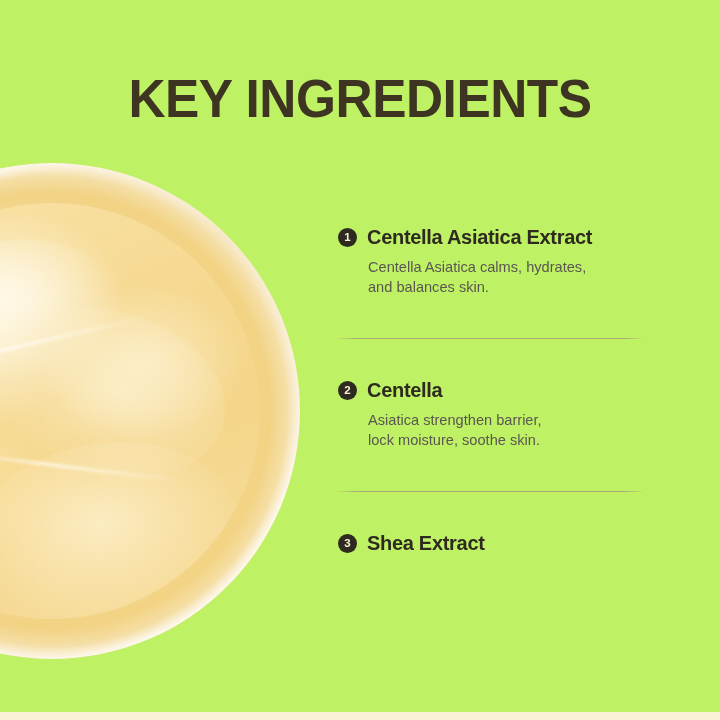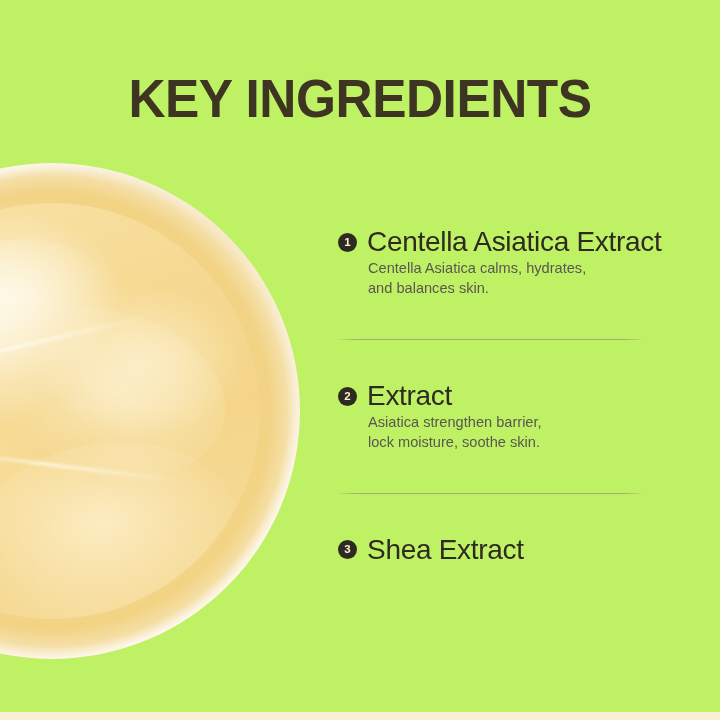--- a/index.html
+++ b/index.html
@@ -179,29 +179,30 @@
     background:#2e2a20;
     color:#faf0d6;
     font-size:11.5px;
     font-weight:bold;
     line-height:19px;
     text-align:center;
     font-family:"Liberation Sans", sans-serif;
   }
 
   .ingredient-name {
-    font-size:28px;
-    font-weight:normal;
+    font-size:20px;
+    font-weight:bold;
     color:#2e2a20;
     letter-spacing:-0.3px;
     white-space:nowrap;
     font-family:"Liberation Sans", sans-serif;
   }
 
   .ingredient-desc {
+    margin-top:8px;
     margin-left:30px;
     font-size:14.6px;
     line-height:1.38;
     color:#5a5651;
     font-family:"Liberation Sans", sans-serif;
     white-space:pre-line;
   }
 
   .divider {
     width:304px;
@@ -245,21 +246,21 @@
       </div>
       <p class="ingredient-desc">Centella Asiatica calms, hydrates,
 and balances skin.</p>
     </div>
 
     <div class="divider" id="divider-1"></div>
 
     <div class="ingredient-item" id="item-2">
       <div class="ingredient-heading-row">
         <span class="number-badge">2</span>
-        <span class="ingredient-name">Extract</span>
+        <span class="ingredient-name">Centella</span>
       </div>
       <p class="ingredient-desc">Asiatica strengthen barrier,
 lock moisture, soothe skin.</p>
     </div>
 
     <div class="divider" id="divider-2"></div>
 
     <div class="ingredient-item" id="item-3">
       <div class="ingredient-heading-row">
         <span class="number-badge">3</span>

